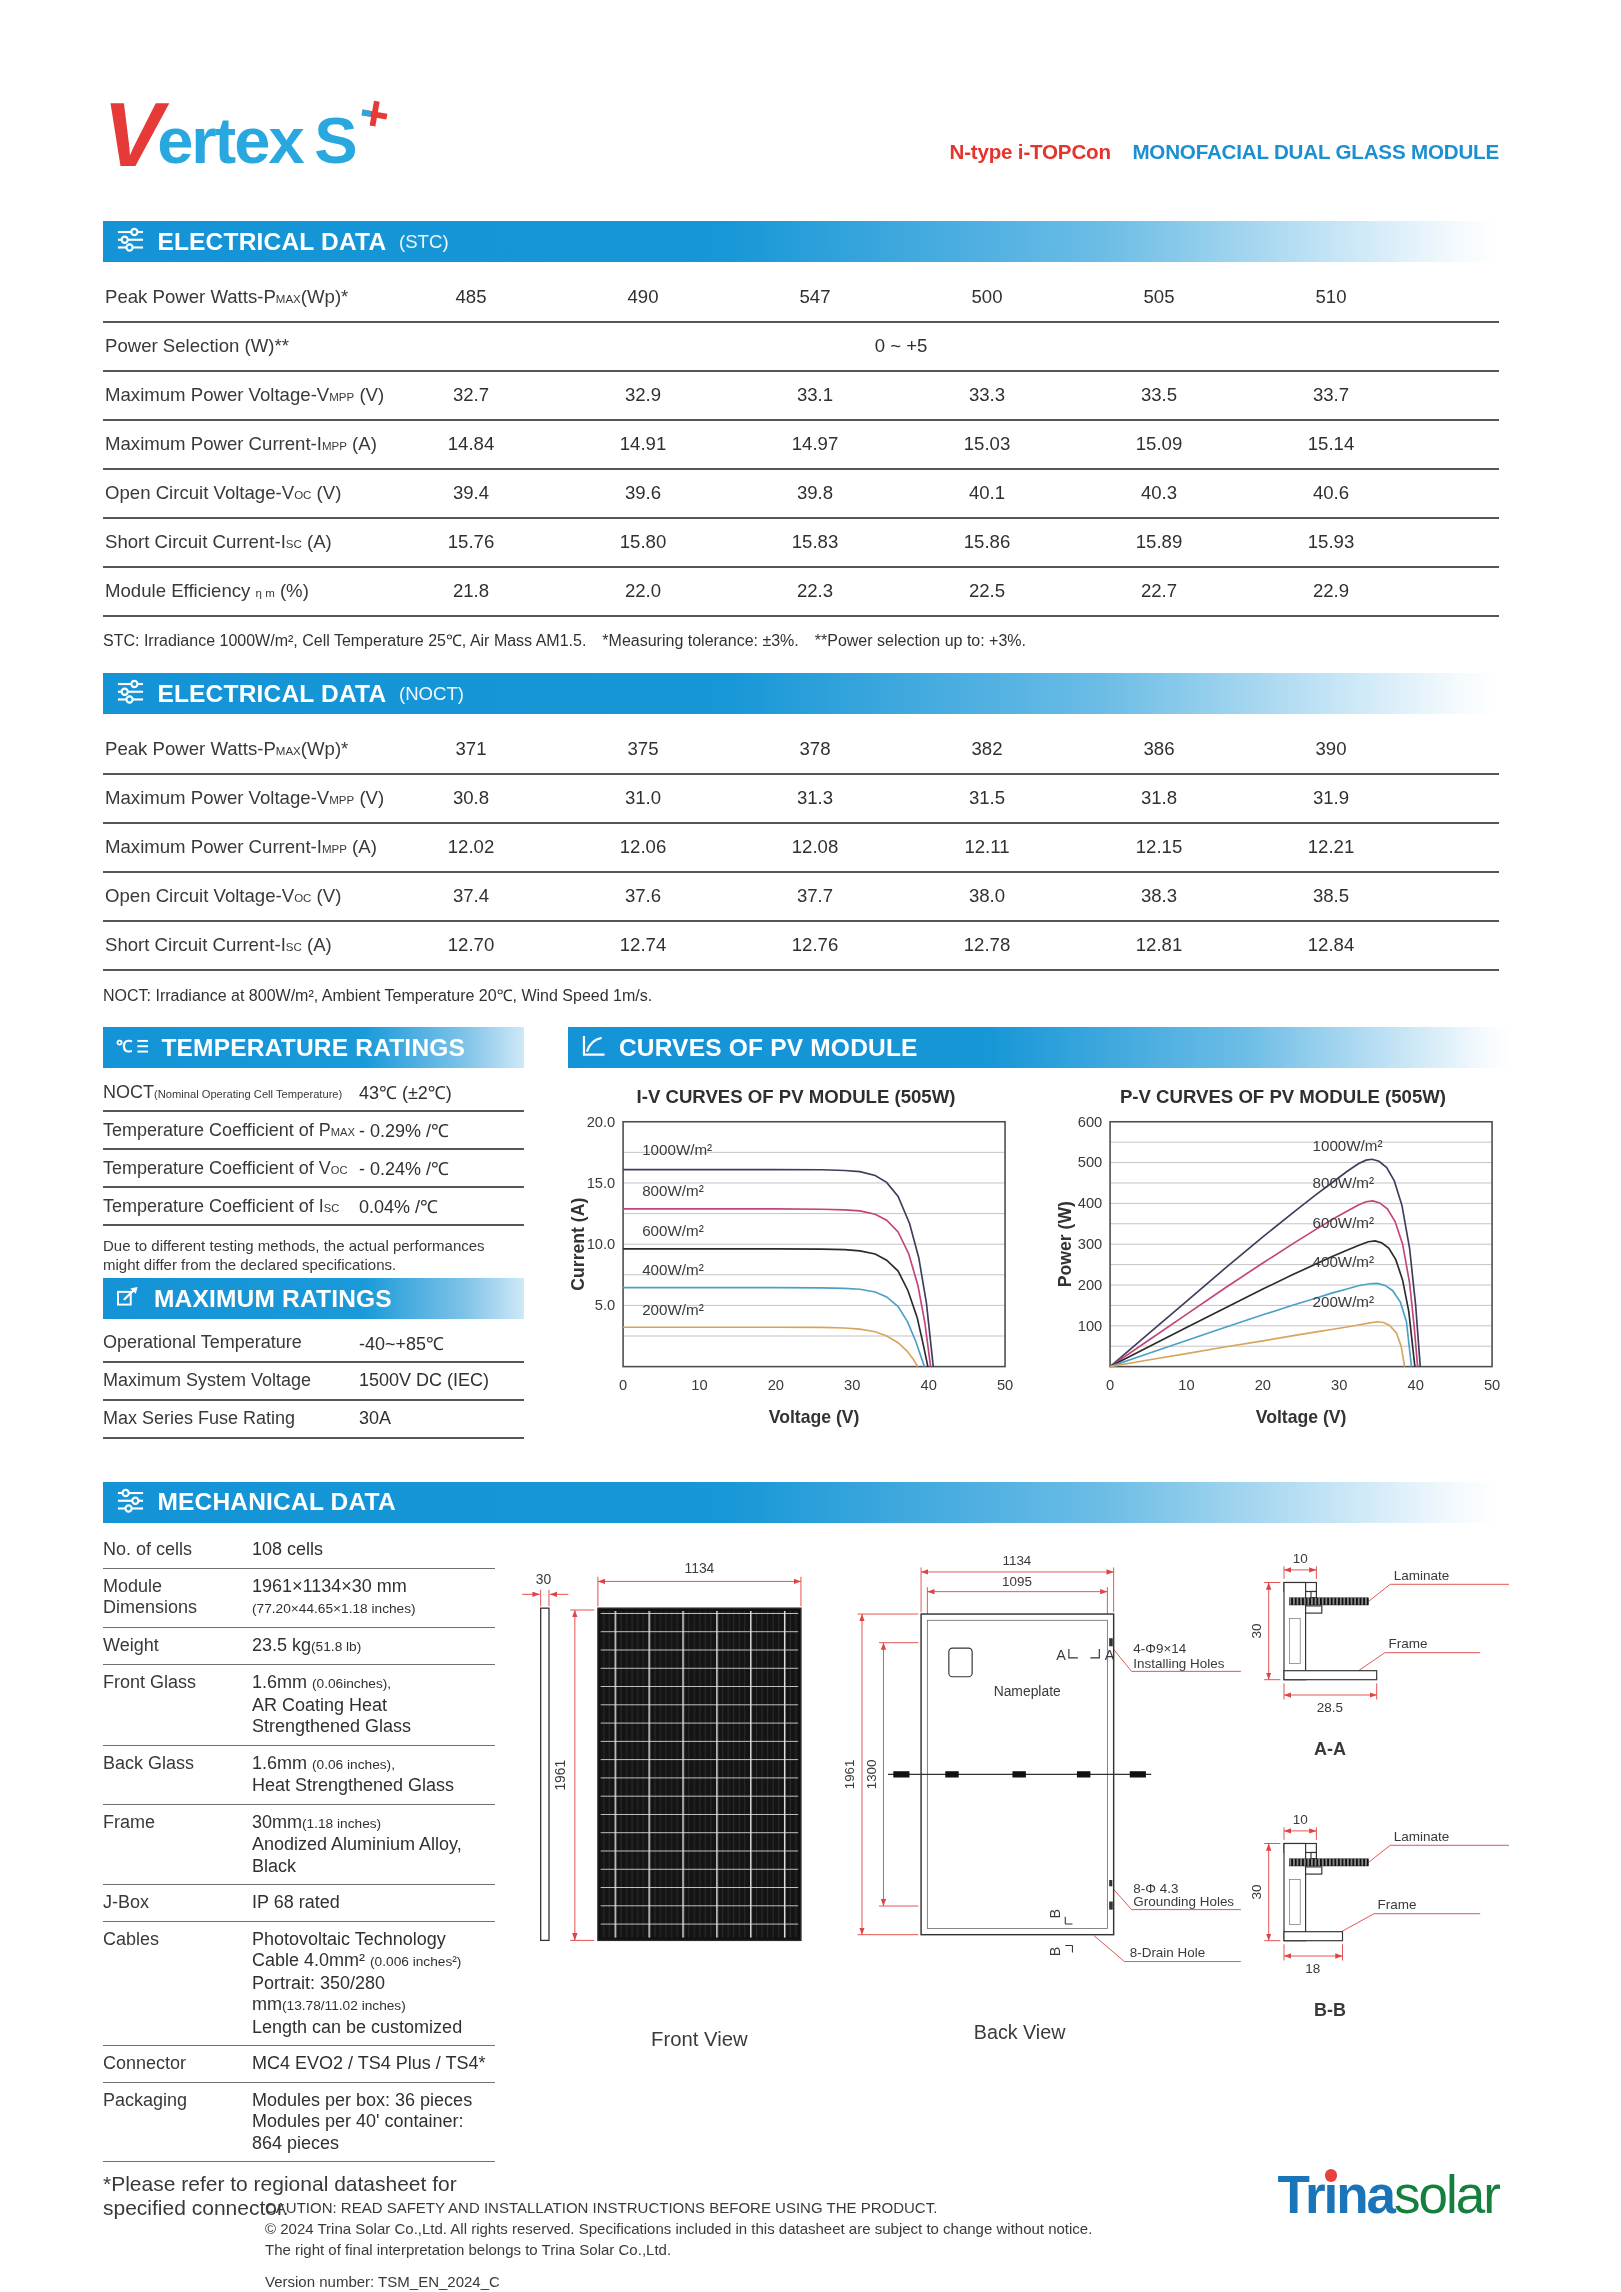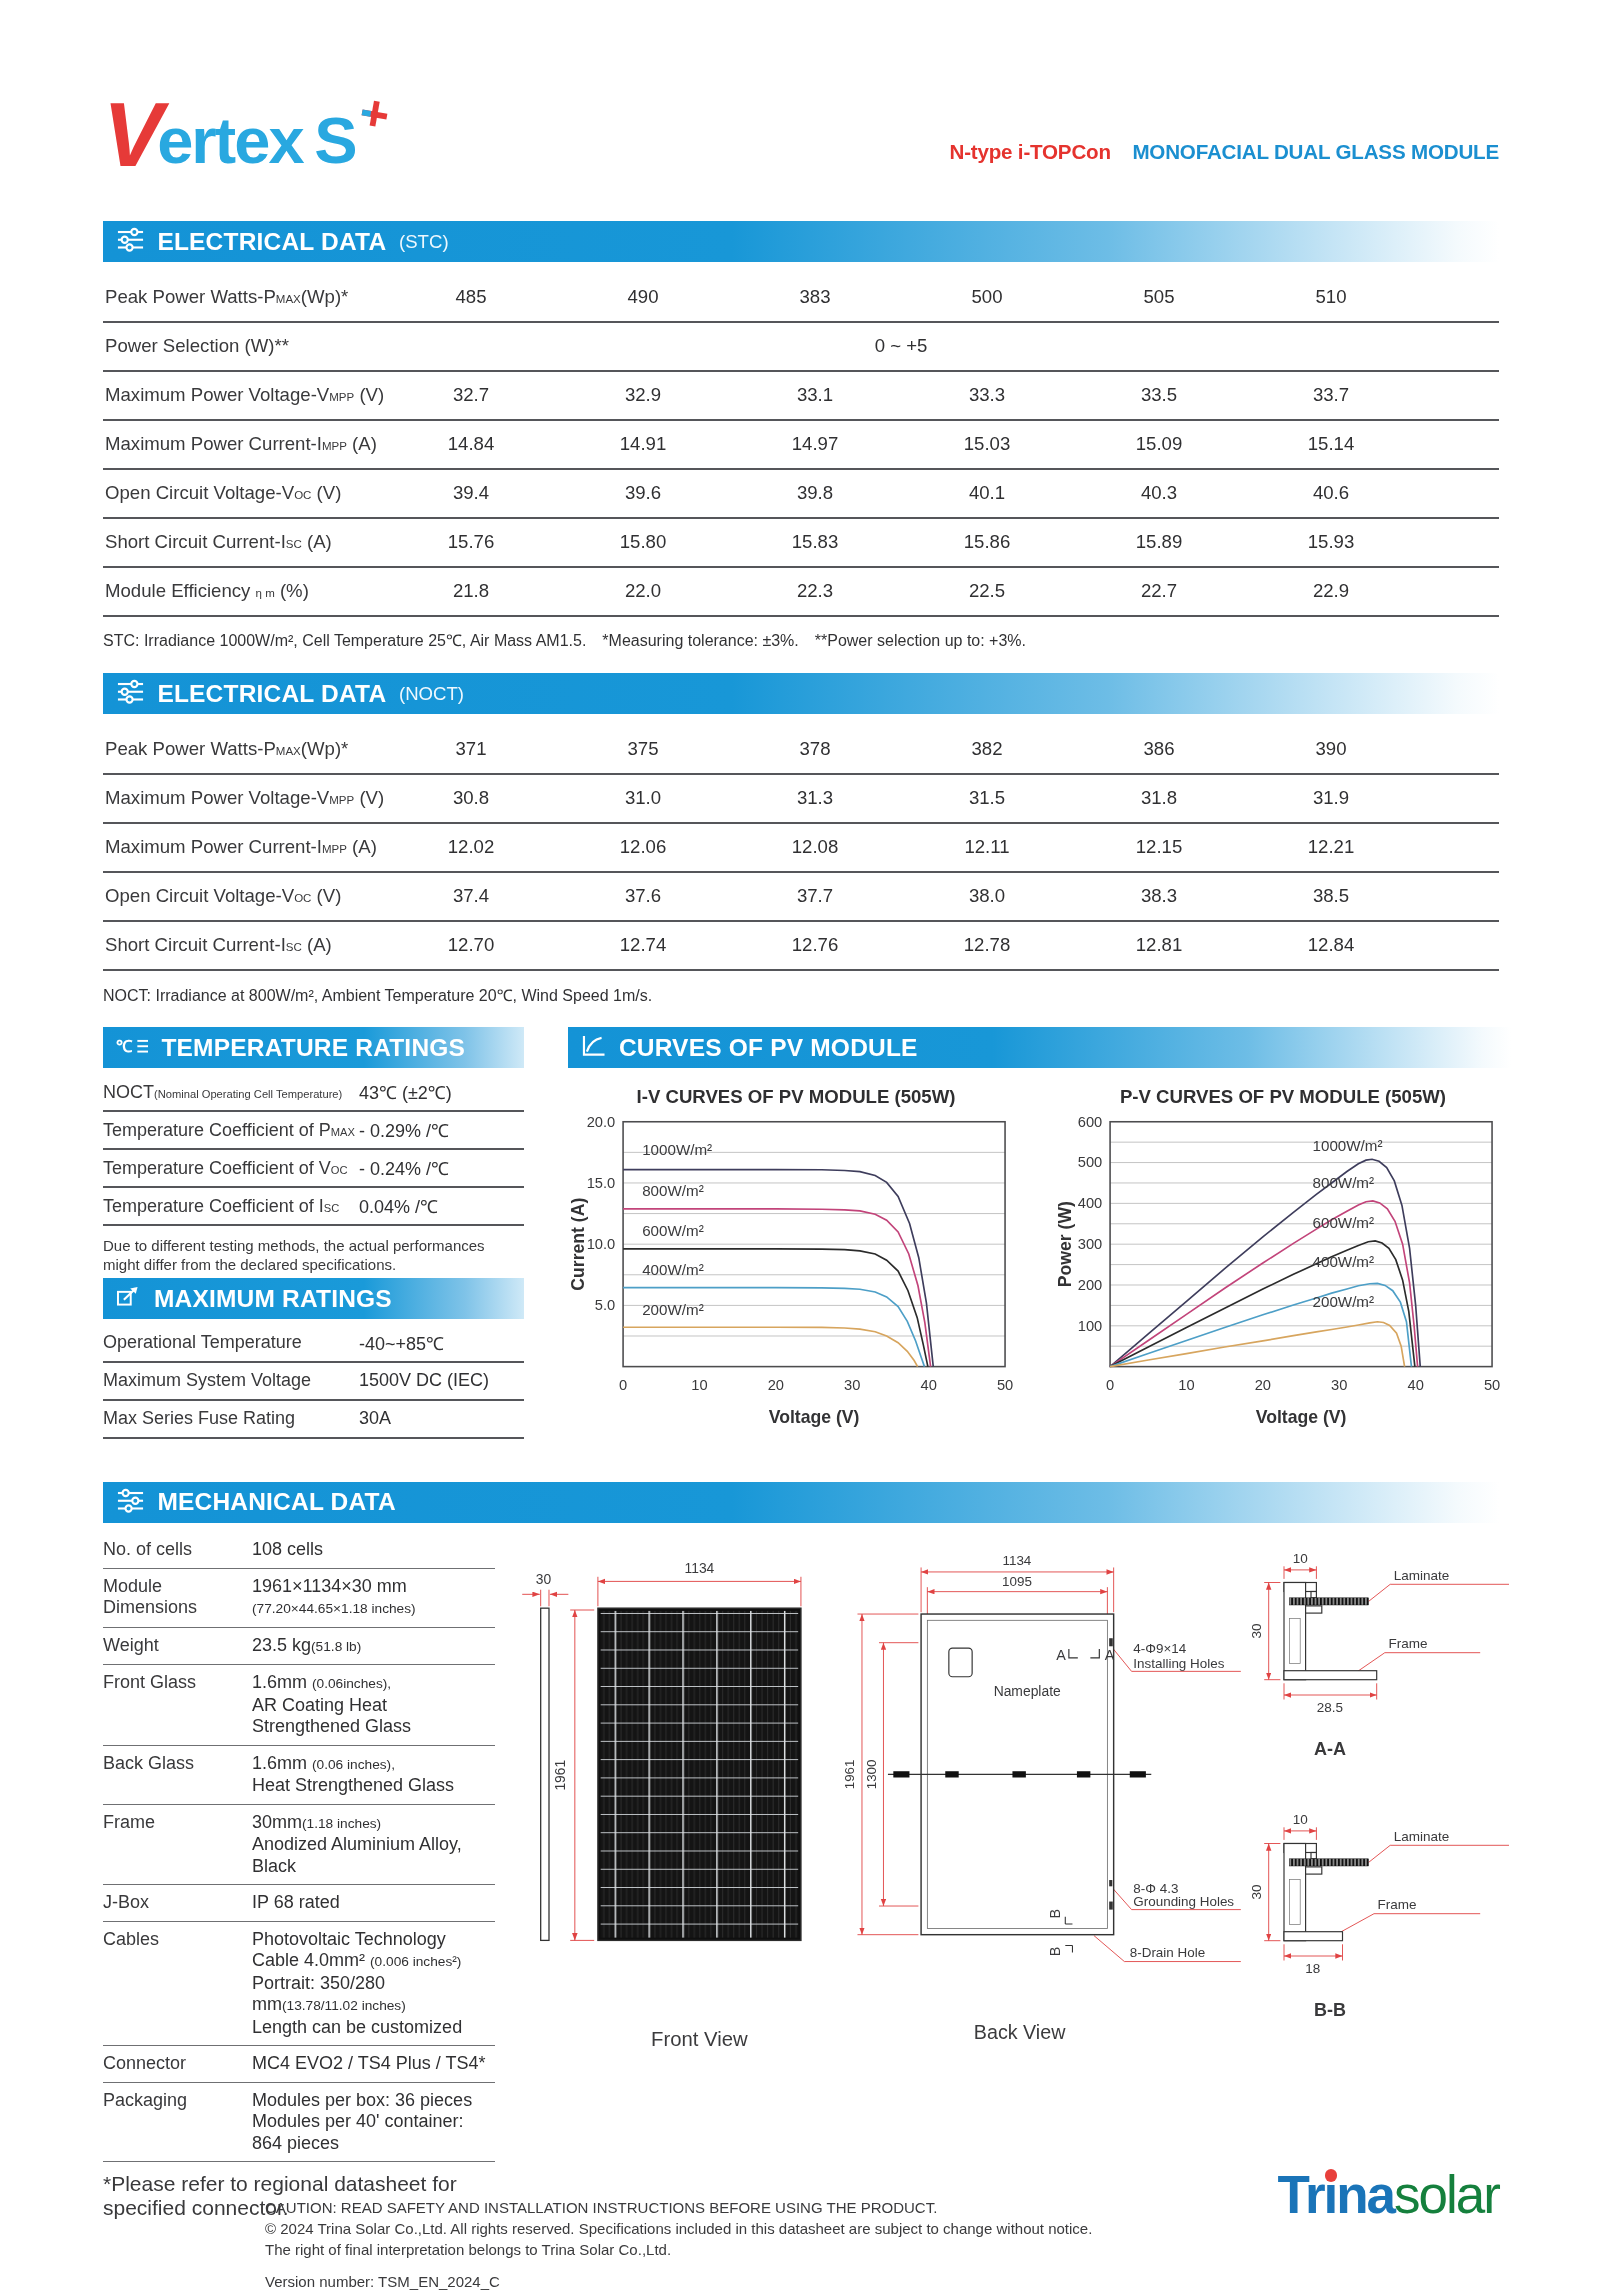--- a/index.html
+++ b/index.html
@@ -119,21 +119,21 @@
       </svg>
     </span>
     <span class="t">ELECTRICAL DATA</span>
     <span class="sub">(STC)</span>
   </div>
   <div class="etable" id="stc-table">
         <div class="trow">
           <div class="tlabel">Peak Power Watts-P<span class="sc">MAX</span>(Wp)*</div>
           <div class="tval">485</div>
           <div class="tval">490</div>
-          <div class="tval">383</div>
+          <div class="tval">547</div>
           <div class="tval">500</div>
           <div class="tval">505</div>
           <div class="tval">510</div>
         </div>
         <div class="trow">
           <div class="tlabel">Power Selection (W)**</div>
           <div class="tspan">0 ~ +5</div>
         </div>
         <div class="trow">
           <div class="tlabel">Maximum Power Voltage-V<span class="sc">MPP</span> (V)</div>

